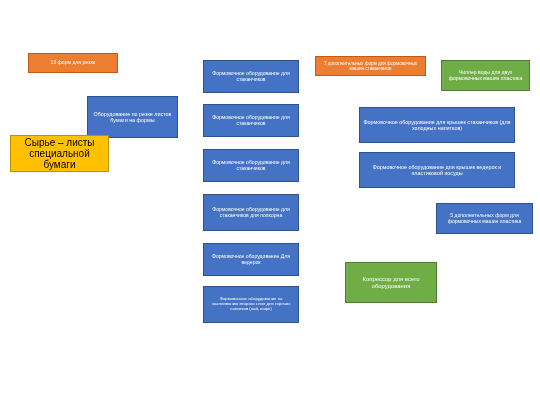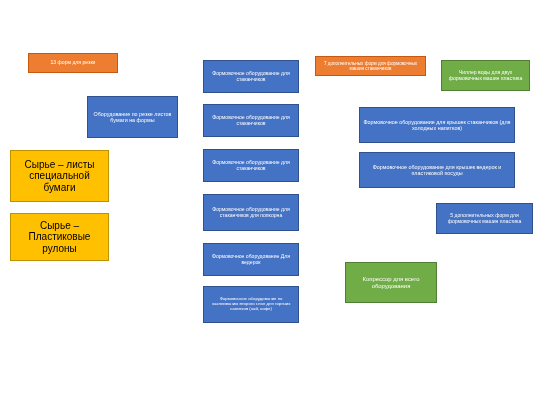--- a/index.html
+++ b/index.html
@@ -72,27 +72,24 @@
 <div id="canvas">
 
   <div class="node fill-orange t5" style="left:28px; top:53px; width:90px; height:20px;">
     <span>13 форм для резки</span>
   </div>
 
   <div class="node fill-blue t55" style="left:87px; top:96px; width:91px; height:42px;">
     <span>Оборудование по резке листов бумаги на формы</span>
   </div>
 
-  <div class="node fill-gold t10" style="left:10px; top:150px; width:99px; height:52px;">
+  <div class="node fill-gold t10" style="left:10px; top:135px; width:99px; height:37px;">
     <span>Сырье – листы специальной бумаги</span>
   </div>
 
-  <div class="node fill-gold t10" style="left:10px; top:213px; width:99px; height:48px;">
-    <span>Сырье – Пластиковые рулоны</span>
-  </div>
 
 
   <div class="node fill-blue t5" style="left:203px; top:60px; width:96px; height:33px;">
     <span>Формовочное оборудование для стаканчиков</span>
   </div>
 
   <div class="node fill-blue t5" style="left:203px; top:104px; width:96px; height:33px;">
     <span>Формовочное оборудование для стаканчиков</span>
   </div>
 

